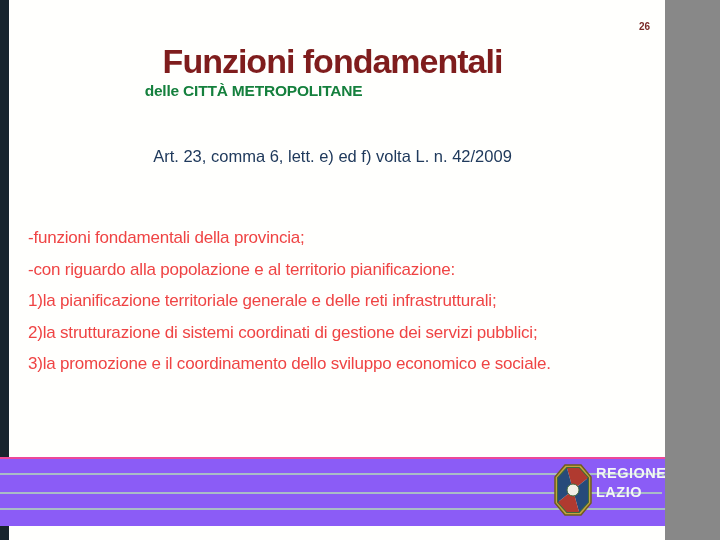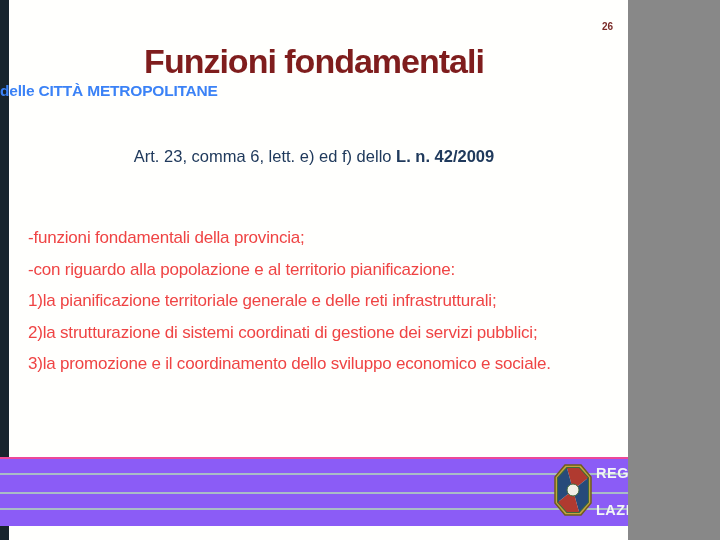--- a/index.html
+++ b/index.html
@@ -1,39 +1,39 @@
 <!DOCTYPE html>
 <html><head>
 <meta charset="utf-8">
 <style>
   html,body{margin:0;padding:0;background:#888;}
   .slide{
     position:relative;width:628px;height:540px;background:#fffffd;
-    overflow:hidden;font-family:"Liberation Sans","DejaVu Sans",sans-serif;
+    overflow:hidden;font-family:"Liberation Sans","DejaVu Sans",sans-serif;padding-left:37px;
     -webkit-font-smoothing:antialiased;
   }
   .left-bar{position:absolute;left:0;top:0;width:9px;height:540px;background:#17242d;}
   .page-number{
     position:absolute;top:21px;right:15px;font-size:10px;font-weight:bold;
     color:#7b2b28;
   }
   .title-block{position:absolute;left:0;right:0;top:44px;}
   .title-main{
     text-align:center;font-size:34px;font-weight:bold;color:#7f1d1d;
     letter-spacing:-1px;line-height:1.05;
   }
   .title-sub{
-    text-align:left;padding-right:158px;font-size:15.5px;font-weight:bold;
-    color:#3b82f6;margin-top:2px;letter-spacing:-0.2px;
+    text-align:center;padding-right:158px;font-size:15.5px;font-weight:bold;
+    color:#15803d;margin-top:2px;letter-spacing:-0.2px;
   }
   .article-line{
     position:absolute;left:0;right:0;top:147px;text-align:center;
     font-size:16.5px;color:#203a5c;
   }
-  .article-line .law{font-weight:bold;text-align:center;}
+  .article-line .law{font-weight:normal;text-align:center;}
   .note-block{
     position:absolute;left:50%;transform:translateX(-50%);top:179px;width:628px;
     text-align:center;font-size:12.5px;font-weight:bold;color:#203a5c;
     line-height:18px;letter-spacing:-0.1px;
   }
   .note-block .xbold{font-weight:800;}
   .body-list{
     position:absolute;left:28px;top:222px;right:10px;
     font-size:17px;color:#ef4444;line-height:31.5px;letter-spacing:-0.2px;
   }
@@ -41,38 +41,38 @@
     position:absolute;left:0;bottom:14px;width:720px;height:69px;background:#8b5cf6;
     border-top:2px solid #ec4899;box-sizing:border-box;
   }
   .footer-lines{position:absolute;left:0;top:-2px;width:720px;height:69px;}
   .logo{position:absolute;right:128px;top:5px;width:38px;height:52px;}
   .logo-text{
     position:absolute;right:52px;top:6px;width:72px;color:#f2f5f6;
     font-weight:bold;letter-spacing:0.5px;line-height:17px;font-size:14.5px;
   }
   .logo-text .l1{display:block;}
-  .logo-text .l2{display:block;margin-top:20px;}
+  .logo-text .l2{display:block;margin-top:2px;}
 </style>
 </head>
 <body>
 
 <div class="slide">
 
   <div class="left-bar"></div>
 
   <div class="page-number">26</div>
 
   <div class="title-block">
     <div class="title-main">Funzioni fondamentali</div>
     <div class="title-sub">delle CITTÀ METROPOLITANE</div>
   </div>
 
   <div class="article-line">
-    <span>Art. 23, comma 6, lett. e) ed f) dello </span><span class="law">L. n. 42/2009</span>
+    <span>Art. 23, comma 6, lett. e) ed f) volta </span><span class="law">L. n. 42/2009</span>
   </div>
 
 
   <div class="body-list">
     <div>-funzioni fondamentali della provincia;</div>
     <div>-con riguardo alla popolazione e al territorio pianificazione:</div>
     <div>1)la pianificazione territoriale generale e delle reti infrastrutturali;</div>
     <div>2)la strutturazione di sistemi coordinati di gestione dei servizi pubblici;</div>
     <div>3)la promozione e il coordinamento dello sviluppo economico e sociale.</div>
   </div>

